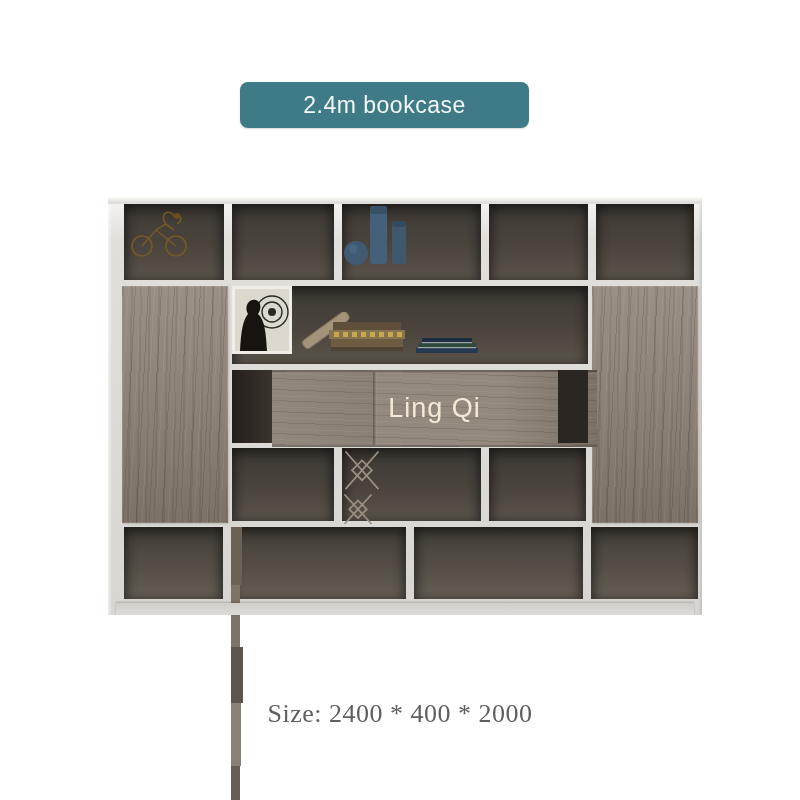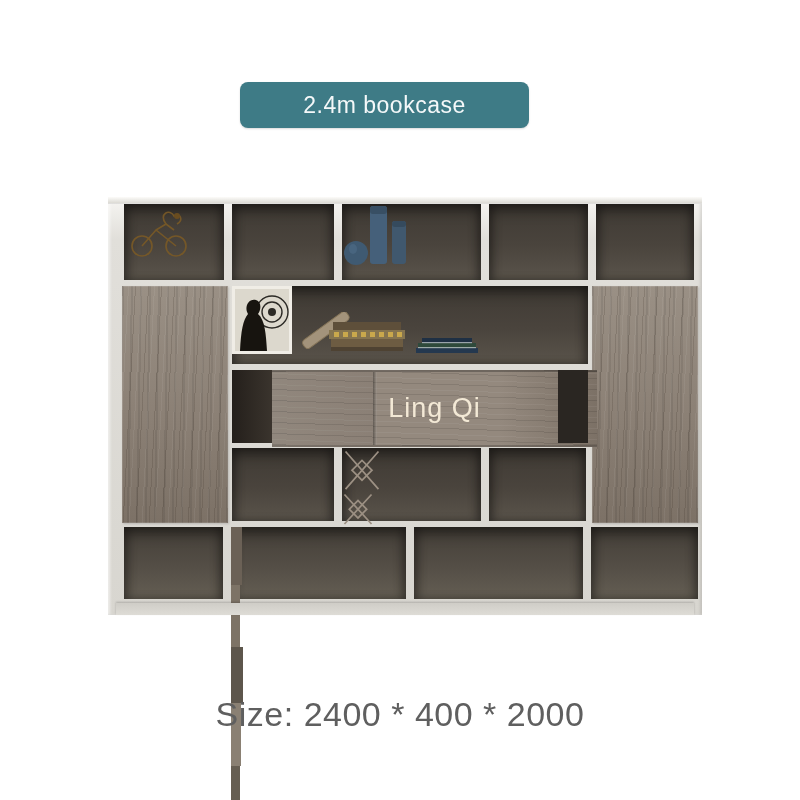--- a/index.html
+++ b/index.html
@@ -16,21 +16,21 @@
     border-radius:8px;
     display:flex;align-items:center;justify-content:center;
     box-shadow:0 1px 2px rgba(0,0,0,0.15);
   }
   .badge span{color:var(--badge-text,#f4f8f9);font-size:23px;letter-spacing:0.5px;}
   
   .caption{
     position:absolute;left:0;top:690px;width:800px;height:48px;
     display:flex;align-items:center;justify-content:center;
   }
-  .caption span{color:var(--caption-text,#5f5f5f);font-size:34px;letter-spacing:0.5px;}
+  .caption span{color:var(--caption-text,#5f5f5f);font-size:26px;letter-spacing:0.5px;font-family:Liberation Serif, serif;}
   
   .bookcase{
     position:absolute;left:108px;top:197px;width:594px;height:418px;
     background:linear-gradient(180deg,var(--frame-bright,#f7f6f3),var(--frame,#e1dfda) 10%,#d8d6d0 100%);
     box-shadow:inset -2px 0 3px rgba(0,0,0,0.10), inset 2px 0 3px rgba(255,255,255,0.6);
   }
   .top-surface{
     position:absolute;left:0;top:0;width:594px;height:6px;
     background:linear-gradient(180deg,#fcfbf9,#dcdad4);
     border-bottom:1px solid rgba(0,0,0,0.10);

